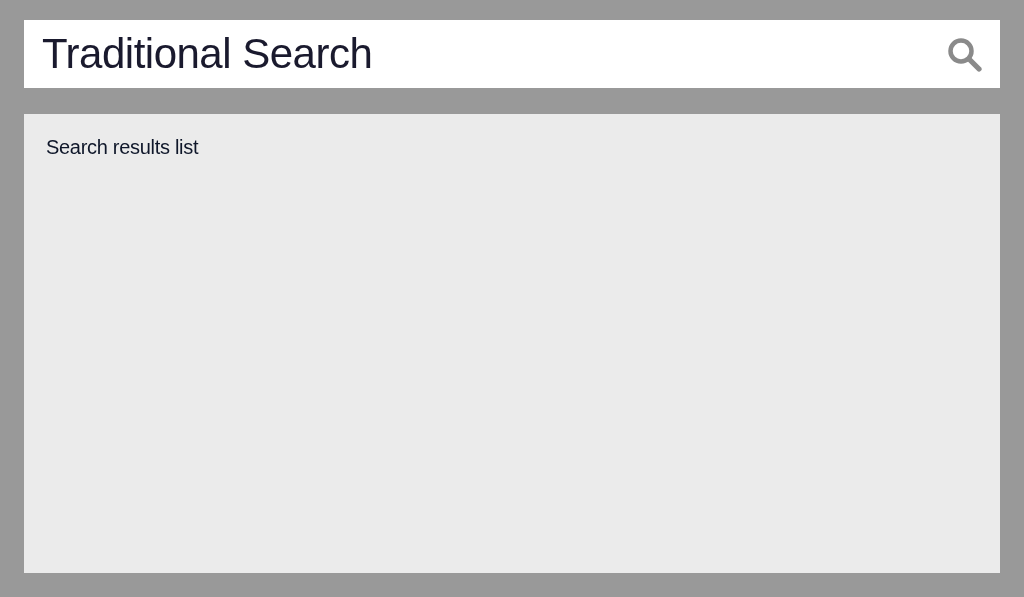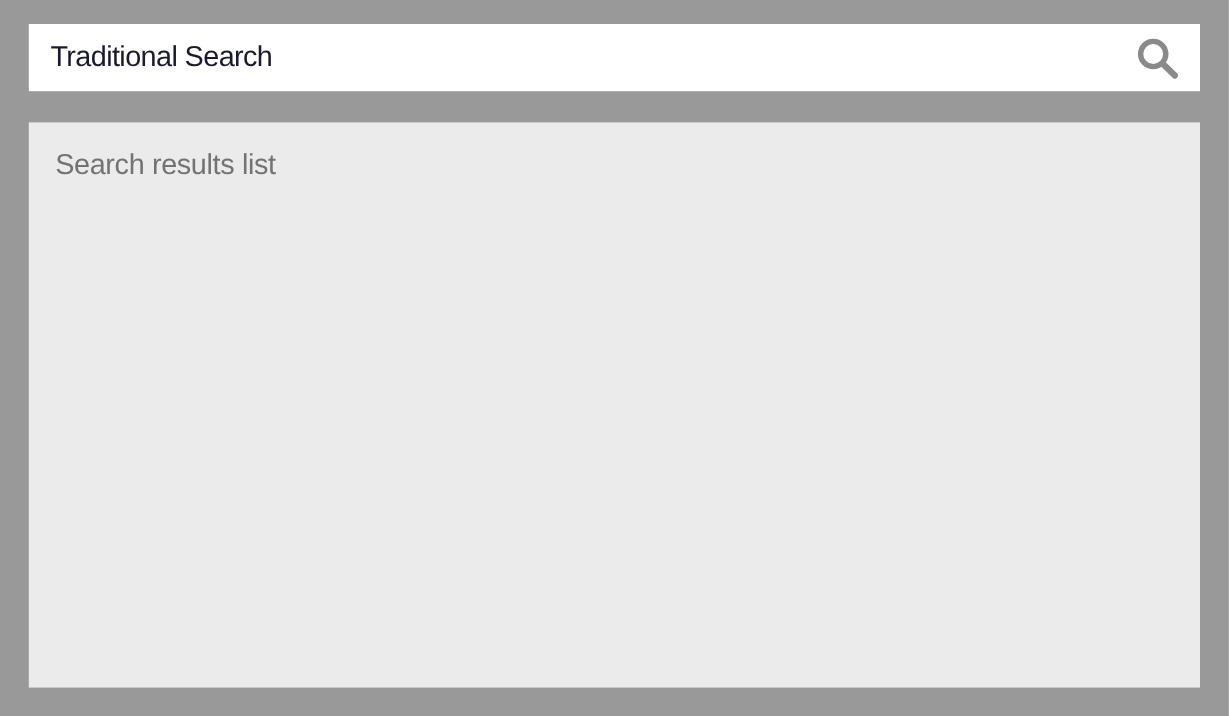--- a/index.html
+++ b/index.html
@@ -21,21 +21,21 @@
     .search-bar {
       background-color: #ffffff;
       display: flex;
       align-items: center;
       justify-content: space-between;
       padding: 10px 18px;
       margin-bottom: 26px;
     }
     
     .search-title {
-      font-size: 24px;
+      font-size: 42px;
       font-weight: 400;
       color: #1a1a2e;
       letter-spacing: -0.5px;
     }
     
     .search-icon-wrapper {
       display: flex;
       align-items: center;
       justify-content: center;
     }
@@ -45,23 +45,23 @@
       height: 36px;
     }
     
     .results-panel {
       background-color: #ebebeb;
       flex: 1;
       padding: 22px 22px;
     }
     
     .results-label {
-      font-size: 24px;
+      font-size: 20px;
       font-weight: 400;
-      color: #737373;
+      color: #0f172a;
       letter-spacing: -0.3px;
     }
   </style>
 </head>
 <body>
 
 <div class="search-bar">
   <span class="search-title">Traditional Search</span>
   <span class="search-icon-wrapper">
     <svg viewBox="0 0 24 24" fill="none" xmlns="http://www.w3.org/2000/svg">

